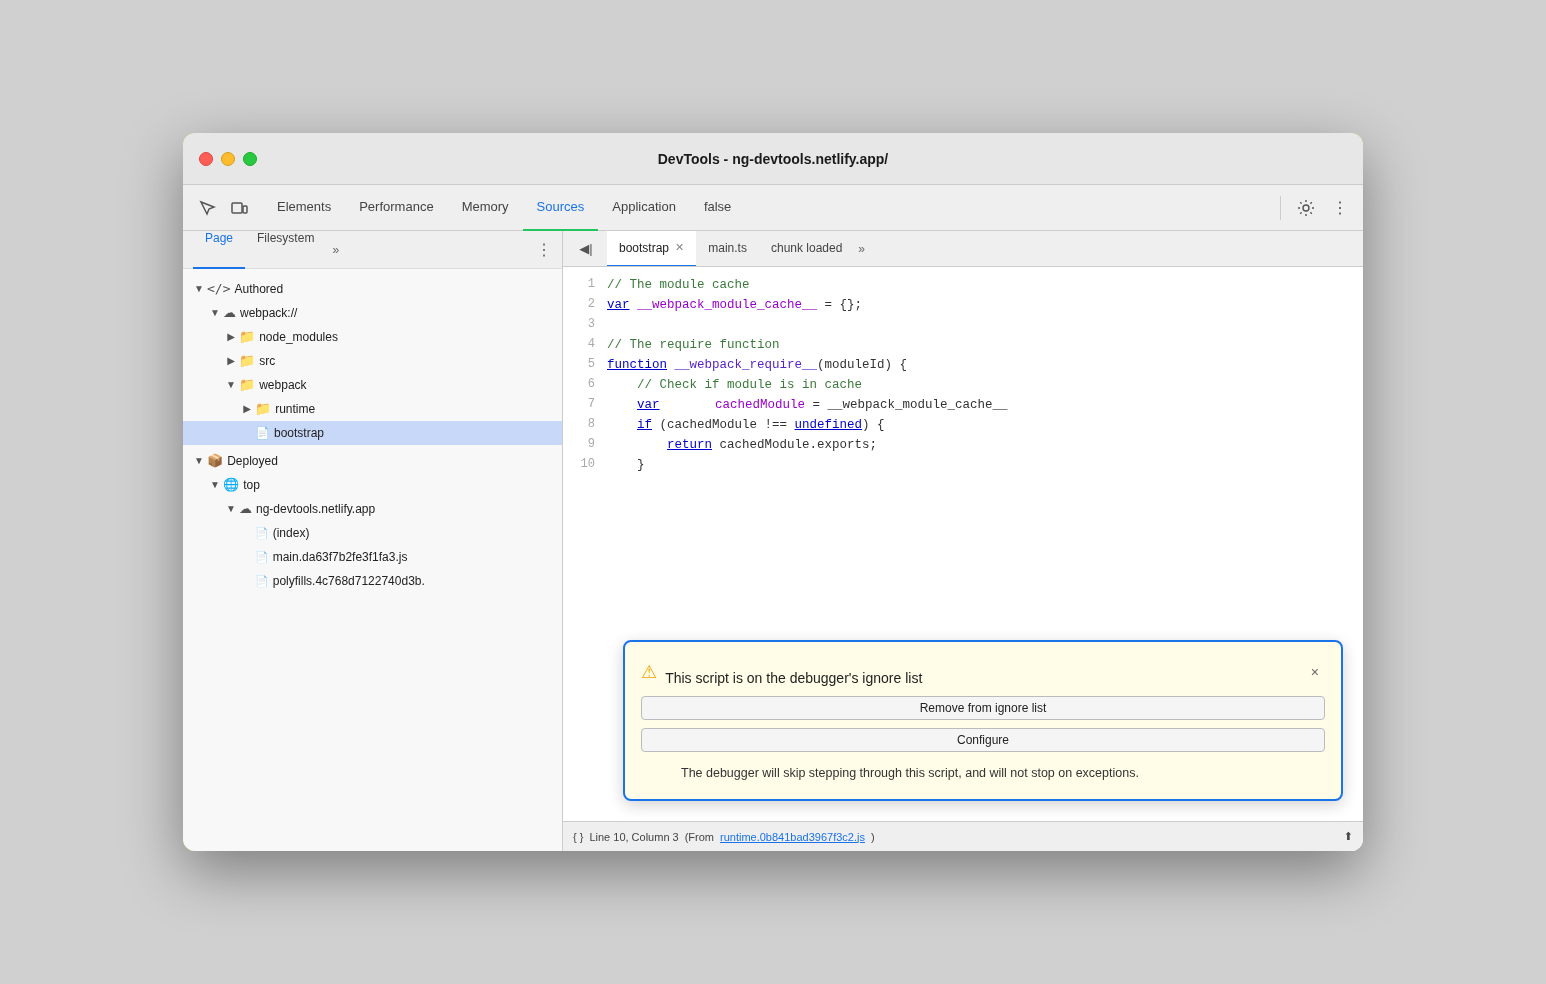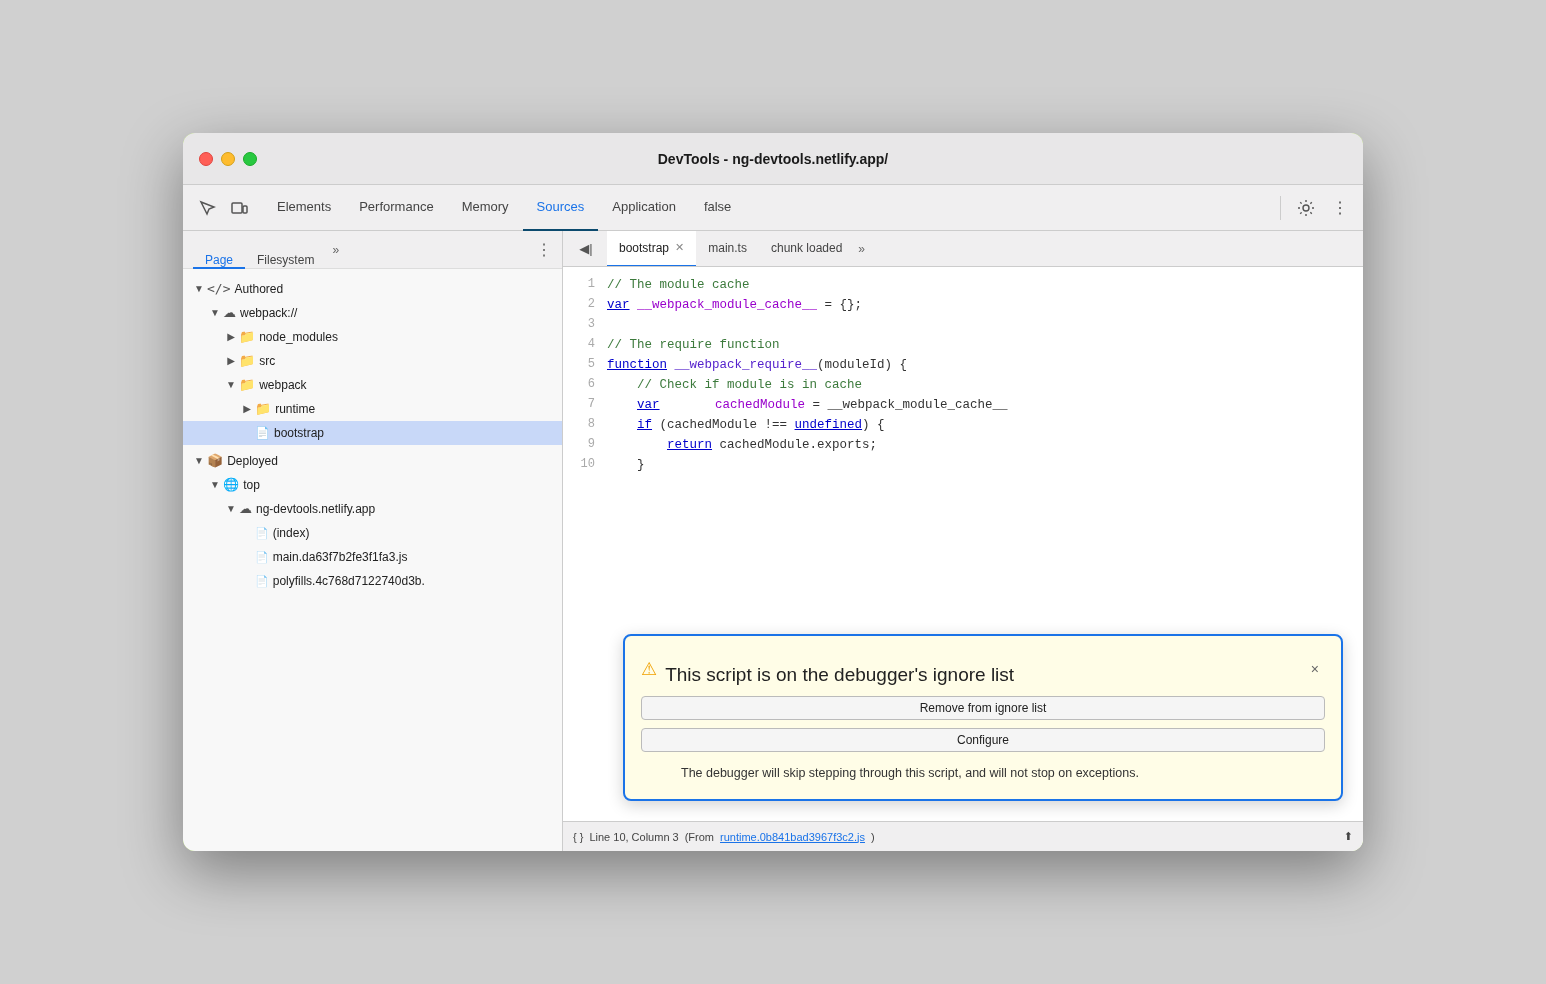--- a/index.html
+++ b/index.html
@@ -75,21 +75,21 @@
       display: flex;
       align-items: center;
       font-size: 13px;
       color: #444;
       cursor: pointer;
       white-space: nowrap;
       border-bottom: 2px solid transparent;
     }
     .tab-item.active {
       color: #1a73e8;
-      border-bottom: 2px solid #0c4a6e;
+      border-bottom: 2px solid #22c55e;
       font-weight: 500;
     }
     .tabs-spacer { flex: 1; }
     .tabs-right {
       display: flex;
       align-items: center;
       gap: 4px;
     }
     .icon-btn {
       width: 30px;
@@ -130,21 +130,21 @@
       align-items: center;
       padding: 0 10px;
       height: 38px;
       border-bottom: 1px solid #ddd;
       background: #f0eff0;
     }
     .sidebar-tab {
       padding: 0 12px;
       height: 38px;
       display: flex;
-      align-items: flex-end;
+      align-items: flex-start;
       font-size: 12px;
       color: #444;
       cursor: pointer;
       border-bottom: 2px solid transparent;
     }
     .sidebar-tab.active {
       color: #1a73e8;
       border-bottom: 2px solid #1a73e8;
       font-weight: 500;
     }
@@ -288,21 +288,21 @@
       align-items: center;
       margin-bottom: 10px;
     }
     .popup-warning-icon {
       color: #f0a000;
       font-size: 18px;
       margin-right: 8px;
       flex-shrink: 0;
     }
     .popup-title {
-      font-size: 19px;
+      font-size: 14px;
       color: #222;
       font-weight: 500;
       flex: 1;
       margin-top: 12px;
     }
     .popup-close {
       font-size: 14px;
       color: #666;
       cursor: pointer;
       background: none;

